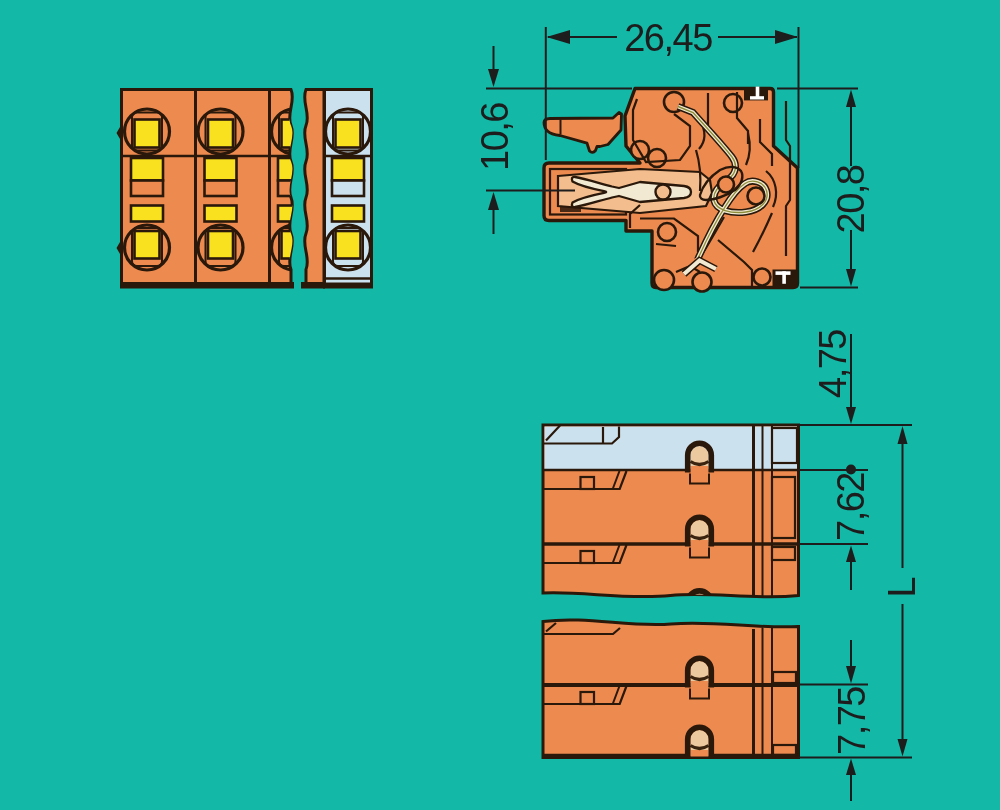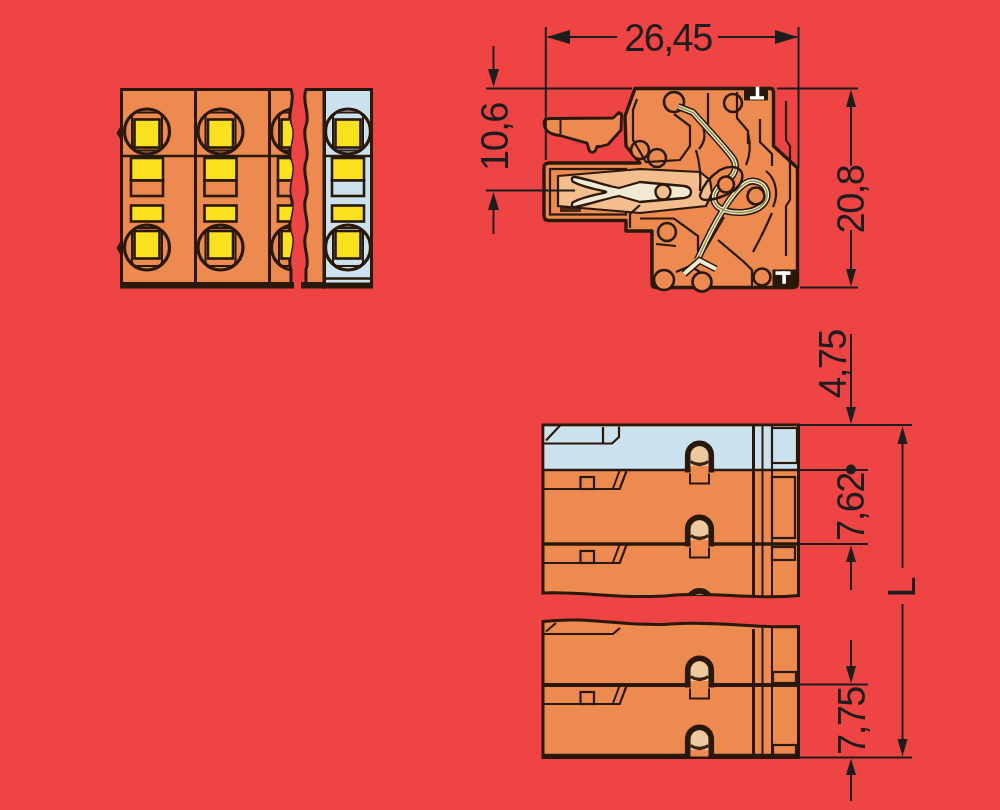--- a/index.html
+++ b/index.html
@@ -1,16 +1,16 @@
 <!DOCTYPE html>
 <html><head>
 <meta charset="utf-8">
 <style>
   html,body{margin:0;padding:0;background:#ffffff;}
-  #page{width:1000px;height:810px;position:relative;background:#ef4444;overflow:hidden;
+  #page{width:1000px;height:810px;position:relative;background:#14b8a6;overflow:hidden;
         font-family:"Liberation Sans", sans-serif;}
   svg{position:absolute;left:0;top:0;}
   text{fill:#1d1d1d;font-family:"Liberation Sans", sans-serif;}
 </style>
 </head>
 <body>
 <div id="page">
 <svg width="1000" height="810" viewBox="0 0 1000 810">
 <defs>
   <clipPath id="fvclip">

